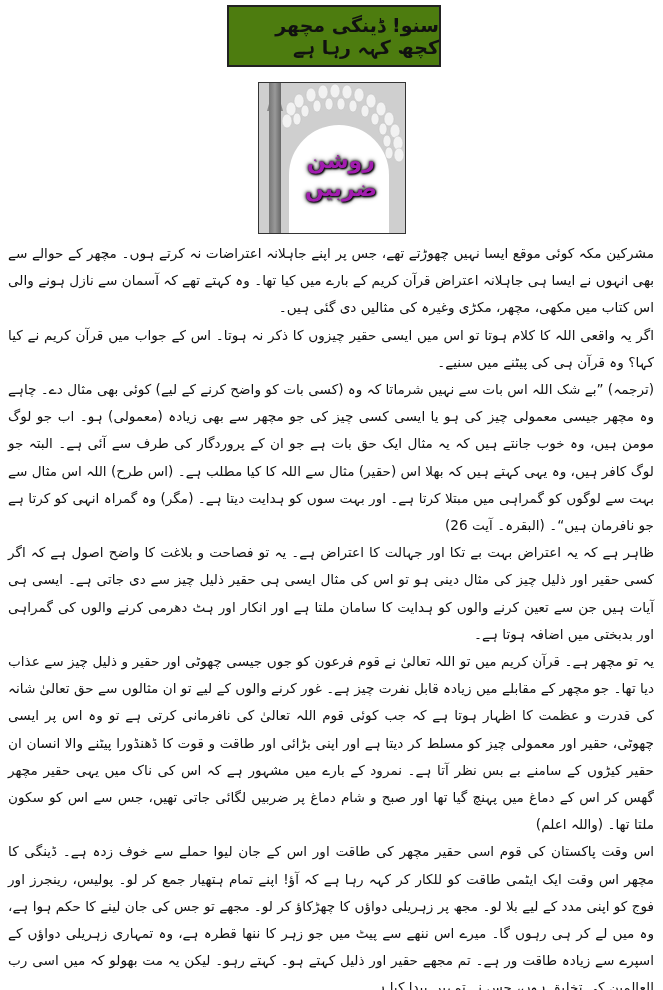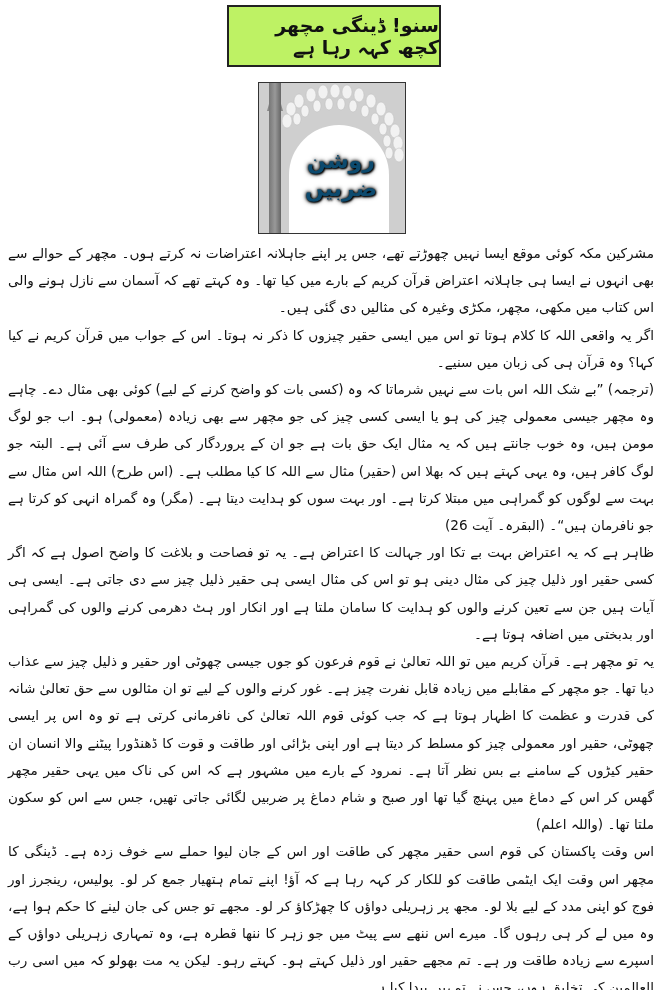--- a/index.html
+++ b/index.html
@@ -1,19 +1,19 @@
 <!DOCTYPE html>
 <html><head>
 <meta charset="utf-8">
 <style>
   html, body { margin: 0; padding: 0; background: #ffffff; }
   body { width: 663px; height: 990px; overflow: hidden; position: relative; font-family: "DejaVu Sans", sans-serif; color: #111; }
   .title-box {
     position: absolute; left: 227px; top: 5px; width: 210px; height: 58px;
-    border: 2px solid #222; background: #bef264;
+    border: 2px solid #222; background: #4d7c0f;
     display: flex; align-items: center; justify-content: center;
   }
   .title-text { direction: rtl; font-family: "DejaVu Sans", sans-serif; font-weight: bold; font-size: 19px; color: #111; }
   .logo {
     position: absolute; left: 258px; top: 82px; width: 146px; height: 150px;
     border: 1px solid #333; background: #cfcfcf; overflow: hidden;
   }
   .logo .dots { position: absolute; left: 0; top: 0; width: 100%; height: 100%; }
   .logo .arch {
     position: absolute; left: 30px; top: 42px; width: 100px; height: 120px;
@@ -22,21 +22,21 @@
   .logo .minaret {
     position: absolute; left: 10px; top: 0; width: 12px; height: 150px;
     background: linear-gradient(to right, #777, #999, #666);
   }
   .logo .minaret-top {
     position: absolute; left: 8px; top: 0; width: 0; height: 0;
     border-left: 8px solid transparent; border-right: 8px solid transparent; border-bottom: 28px solid #888;
   }
   .logo .logo-text {
     position: absolute; left: 42px; top: 64px; width: 80px; text-align: center;
-    direction: rtl; color: #0c4a6e; font-weight: bold; font-size: 22px; line-height: 28px;
+    direction: rtl; color: #a21caf; font-weight: bold; font-size: 22px; line-height: 28px;
     text-shadow: 0 0 3px #000, 0 0 5px #000, 1px 1px 2px #000;
   }
   .article {
     position: absolute; left: 8px; top: 240px; width: 646px;
     direction: rtl; text-align: justify; text-align-last: right;
     font-family: "DejaVu Sans", sans-serif; font-size: 13.6px; line-height: 27.2px; color: #111;
   }
   .article p { margin: 0; }
 </style>
 </head>
@@ -80,19 +80,19 @@
   <div class="minaret-top"></div>
   <div class="minaret"></div>
   <div class="logo-text">
     <div>روشن</div>
     <div>ضربیں</div>
   </div>
 </div>
 
 <div class="article">
   <p>مشرکین مکہ کوئی موقع ایسا نہیں چھوڑتے تھے، جس پر اپنے جاہلانہ اعتراضات نہ کرتے ہوں۔ مچھر کے حوالے سے بھی انہوں نے ایسا ہی جاہلانہ اعتراض قرآن کریم کے بارے میں کیا تھا۔ وہ کہتے تھے کہ آسمان سے نازل ہونے والی اس کتاب میں مکھی، مچھر، مکڑی وغیرہ کی مثالیں دی گئی ہیں۔</p>
-  <p>اگر یہ واقعی اللہ کا کلام ہوتا تو اس میں ایسی حقیر چیزوں کا ذکر نہ ہوتا۔ اس کے جواب میں قرآن کریم نے کیا کہا؟ وہ قرآن ہی کی زبان میں سنیے۔</p>
+  <p>اگر یہ واقعی اللہ کا کلام ہوتا تو اس میں ایسی حقیر چیزوں کا ذکر نہ ہوتا۔ اس کے جواب میں قرآن کریم نے کیا کہا؟ وہ قرآن ہی کی پیٹنے میں سنیے۔</p>
   <p>(ترجمہ) ”بے شک اللہ اس بات سے نہیں شرماتا کہ وہ (کسی بات کو واضح کرنے کے لیے) کوئی بھی مثال دے۔ چاہے وہ مچھر جیسی معمولی چیز کی ہو یا ایسی کسی چیز کی جو مچھر سے بھی زیادہ (معمولی) ہو۔ اب جو لوگ مومن ہیں، وہ خوب جانتے ہیں کہ یہ مثال ایک حق بات ہے جو ان کے پروردگار کی طرف سے آئی ہے۔ البتہ جو لوگ کافر ہیں، وہ یہی کہتے ہیں کہ بھلا اس (حقیر) مثال سے اللہ کا کیا مطلب ہے۔ (اس طرح) اللہ اس مثال سے بہت سے لوگوں کو گمراہی میں مبتلا کرتا ہے۔ اور بہت سوں کو ہدایت دیتا ہے۔ (مگر) وہ گمراہ انہی کو کرتا ہے جو نافرمان ہیں“۔ (البقرہ۔ آیت 26)</p>
   <p>ظاہر ہے کہ یہ اعتراض بہت بے تکا اور جہالت کا اعتراض ہے۔ یہ تو فصاحت و بلاغت کا واضح اصول ہے کہ اگر کسی حقیر اور ذلیل چیز کی مثال دینی ہو تو اس کی مثال ایسی ہی حقیر ذلیل چیز سے دی جاتی ہے۔ ایسی ہی آیات ہیں جن سے تعین کرنے والوں کو ہدایت کا سامان ملتا ہے اور انکار اور ہٹ دھرمی کرنے والوں کی گمراہی اور بدبختی میں اضافہ ہوتا ہے۔</p>
   <p>یہ تو مچھر ہے۔ قرآن کریم میں تو اللہ تعالیٰ نے قوم فرعون کو جوں جیسی چھوٹی اور حقیر و ذلیل چیز سے عذاب دیا تھا۔ جو مچھر کے مقابلے میں زیادہ قابل نفرت چیز ہے۔ غور کرنے والوں کے لیے تو ان مثالوں سے حق تعالیٰ شانہ کی قدرت و عظمت کا اظہار ہوتا ہے کہ جب کوئی قوم اللہ تعالیٰ کی نافرمانی کرتی ہے تو وہ اس پر ایسی چھوٹی، حقیر اور معمولی چیز کو مسلط کر دیتا ہے اور اپنی بڑائی اور طاقت و قوت کا ڈھنڈورا پیٹنے والا انسان ان حقیر کیڑوں کے سامنے بے بس نظر آتا ہے۔ نمرود کے بارے میں مشہور ہے کہ اس کی ناک میں یہی حقیر مچھر گھس کر اس کے دماغ میں پہنچ گیا تھا اور صبح و شام دماغ پر ضربیں لگائی جاتی تھیں، جس سے اس کو سکون ملتا تھا۔ (واللہ اعلم)</p>
   <p>اس وقت پاکستان کی قوم اسی حقیر مچھر کی طاقت اور اس کے جان لیوا حملے سے خوف زدہ ہے۔ ڈینگی کا مچھر اس وقت ایک ایٹمی طاقت کو للکار کر کہہ رہا ہے کہ آؤ! اپنے تمام ہتھیار جمع کر لو۔ پولیس، رینجرز اور فوج کو اپنی مدد کے لیے بلا لو۔ مجھ پر زہریلی دواؤں کا چھڑکاؤ کر لو۔ مجھے تو جس کی جان لینے کا حکم ہوا ہے، وہ میں لے کر ہی رہوں گا۔ میرے اس ننھے سے پیٹ میں جو زہر کا ننھا قطرہ ہے، وہ تمہاری زہریلی دواؤں کے اسپرے سے زیادہ طاقت ور ہے۔ تم مجھے حقیر اور ذلیل کہتے ہو۔ کہتے رہو۔ لیکن یہ مت بھولو کہ میں اسی رب العالمین کی تخلیق ہوں، جس نے تمہیں پیدا کیا ہے۔</p>
 
 </div>
 
 </body></html>

